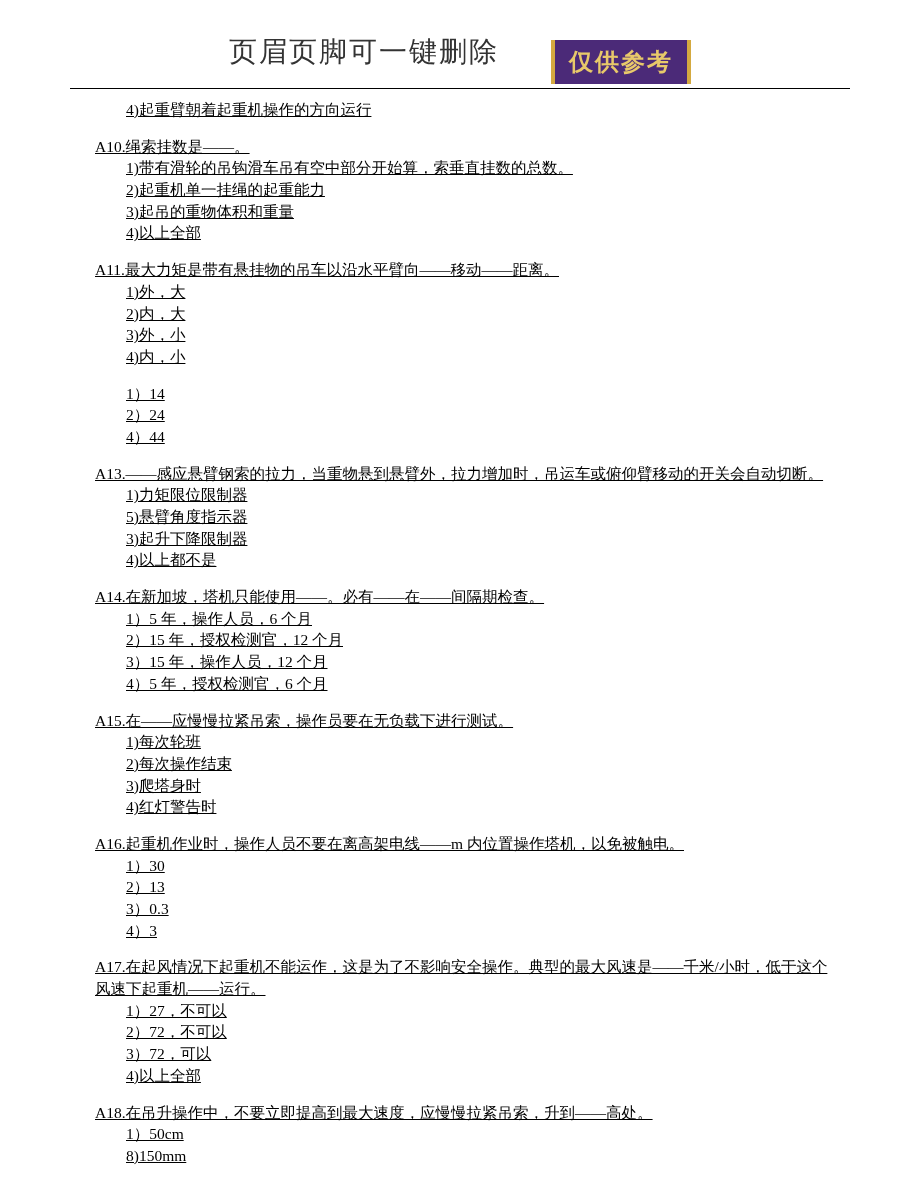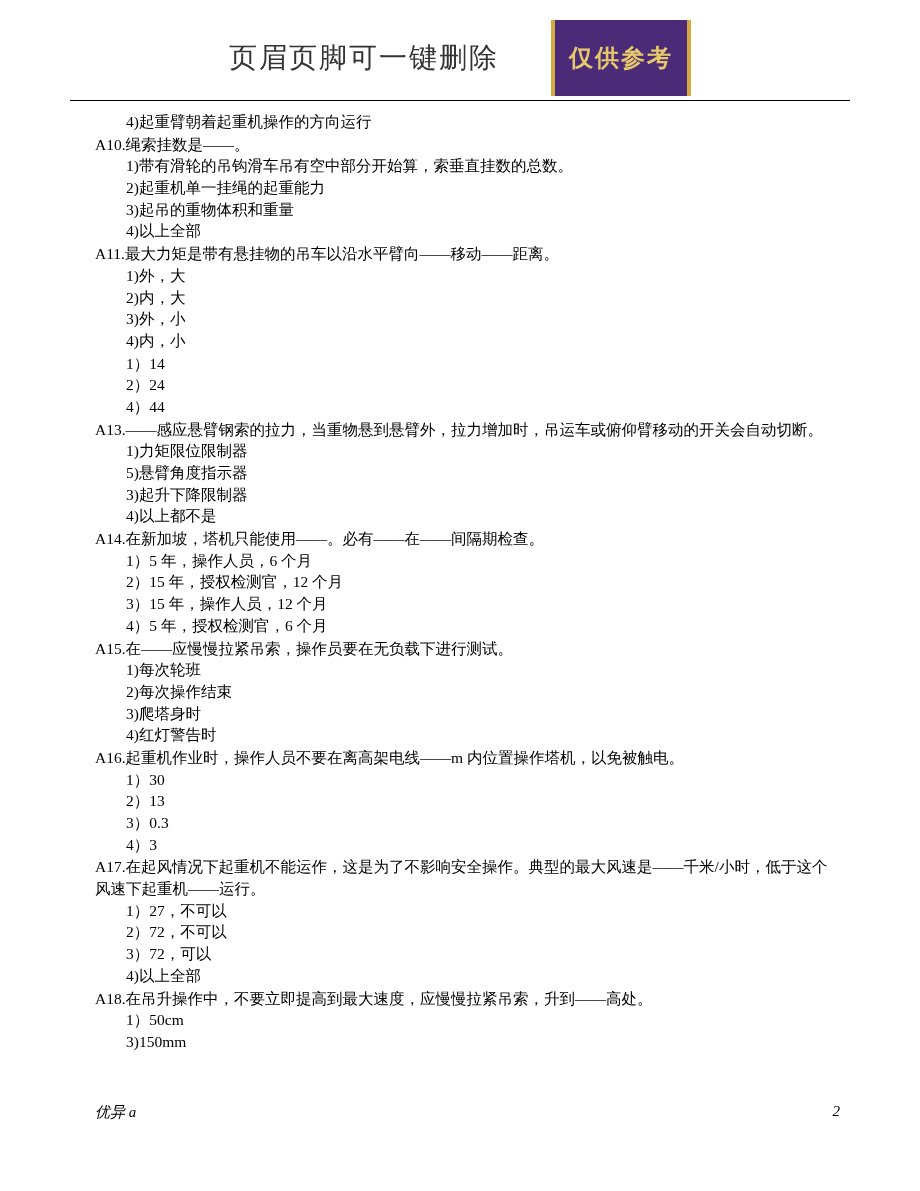--- a/index.html
+++ b/index.html
@@ -25,40 +25,42 @@
     font-size: 28px;
     color: #333;
     letter-spacing: 2px;
     margin-right: 32px;
   }
   .header-badge {
     background: #4b2a78;
     color: #e8c96a;
     font-family: "KaiTi", "STKaiti", serif;
     font-size: 24px;
-    padding: 22px 14px;
+    padding: 6px 14px;
     border-left: 4px solid #d4a940;
     border-right: 4px solid #d4a940;
     letter-spacing: 2px;
     font-weight: bold;
     margin-left: 20px;
+    margin-top: 20px;
   }
   .header-line {
     border: none;
     border-top: 1px solid #000;
     margin: 0 70px;
   }
   .content {
     padding: 10px 80px 0px 95px;
     font-size: 15.5px;
     line-height: 1.4;
     color: #000;
+    text-decoration: underline;
   }
   .q {
-    margin-top: 1px;
+    margin-top: 15px;
   }
   .q-stem {
     text-indent: 0;
   }
   .q-stem.orphan {
     text-indent: 2em;
   }
   .q-opt {
     text-indent: 2em;
   }
@@ -135,21 +137,21 @@
         <div class="q">
           <div class="q-stem">A17.在起风情况下起重机不能运作，这是为了不影响安全操作。典型的最大风速是——千米/小时，低于这个风速下起重机——运行。</div>
           <div class="q-opt">1）27，不可以</div>
           <div class="q-opt">2）72，不可以</div>
           <div class="q-opt">3）72，可以</div>
           <div class="q-opt">4)以上全部</div>
         </div>
         <div class="q">
           <div class="q-stem">A18.在吊升操作中，不要立即提高到最大速度，应慢慢拉紧吊索，升到——高处。</div>
           <div class="q-opt">1）50cm</div>
-          <div class="q-opt">3)150mm</div>
+          <div class="q-opt">8)150mm</div>
         </div>
       </div>
   </div>
 
   <div class="footer">
     <span>优异 a</span>
     <span>2</span>
   </div>
 
 </div>

